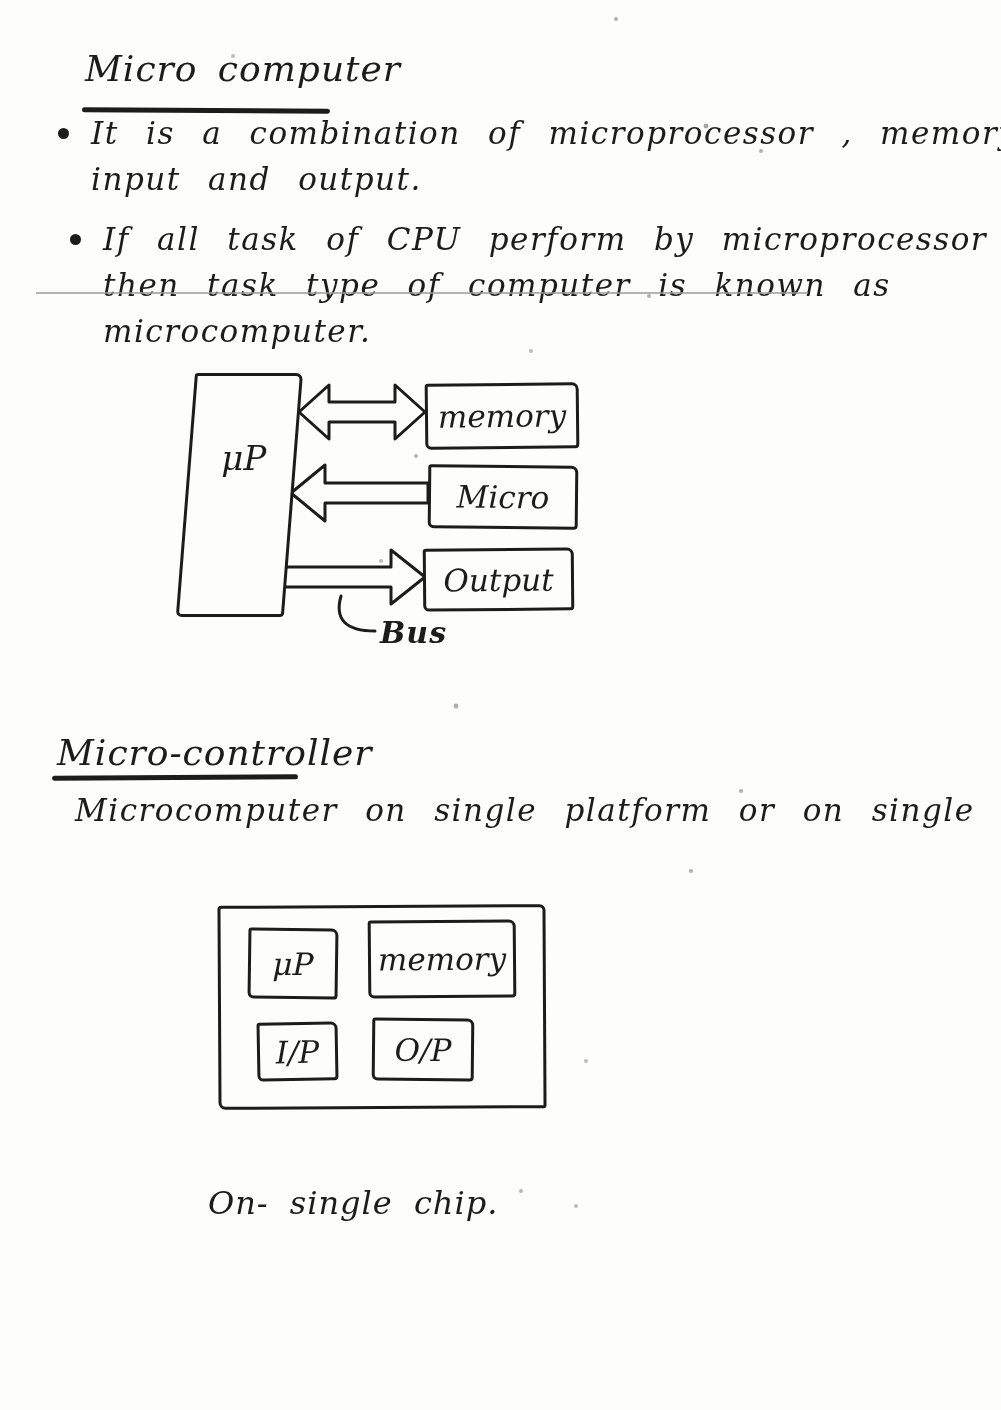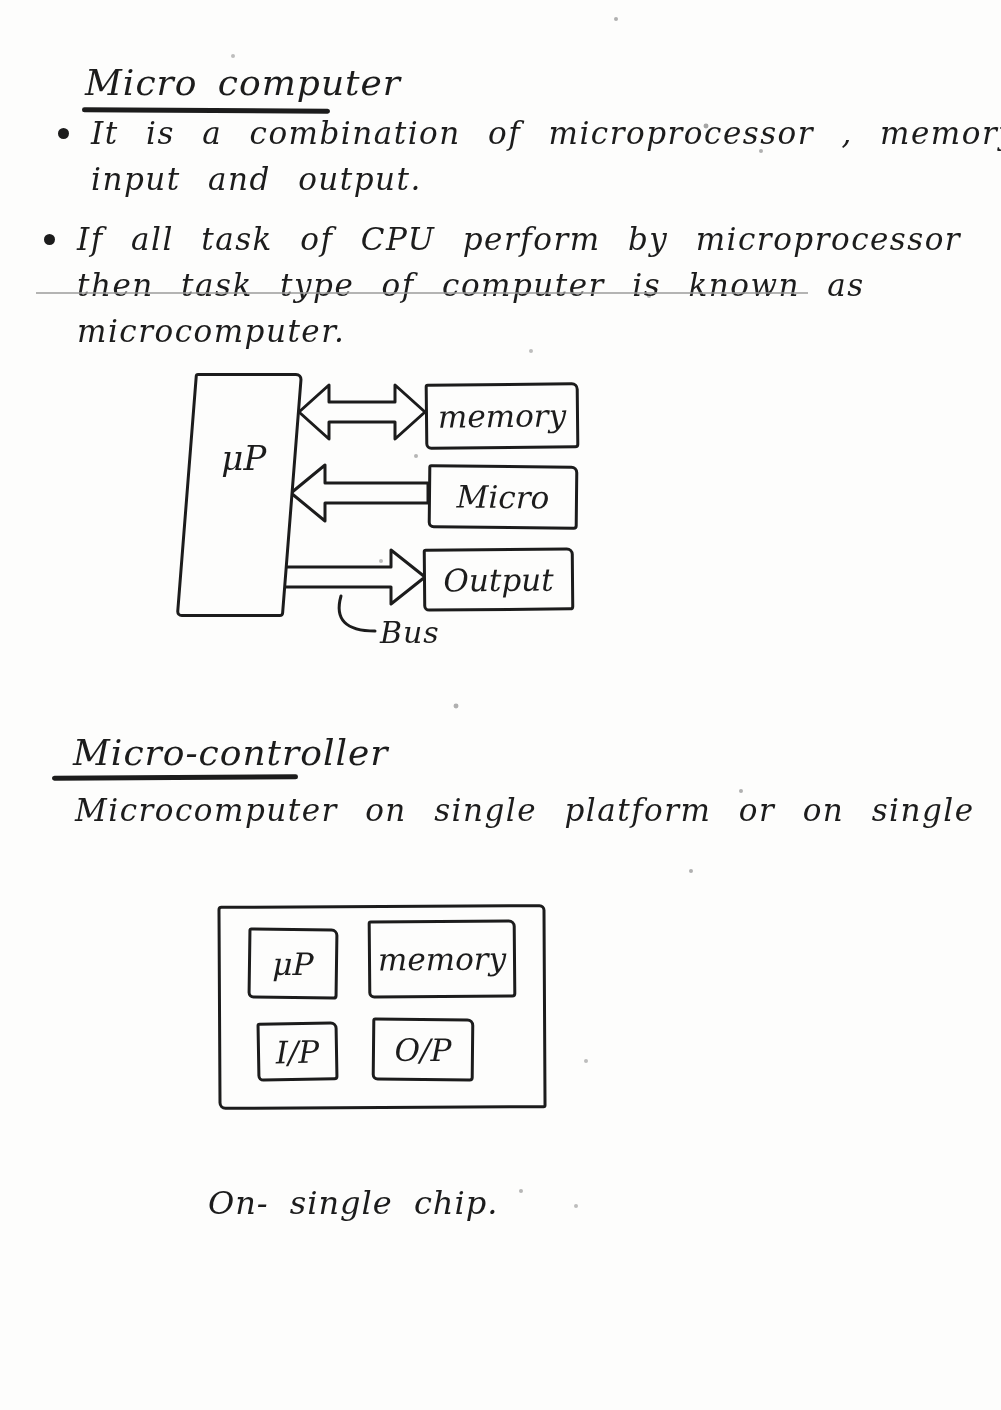--- a/index.html
+++ b/index.html
@@ -64,21 +64,21 @@
   .cpu{
     left:10px;top:8px;width:102px;height:238px;
     transform:skewX(-4.5deg);
     transform-origin:top left;
     justify-content:flex-start;align-items:flex-start;
   }
   .cpu span{margin-left:30px;margin-top:62px;font-size:34px;transform:skewX(4.5deg);}
   .mem1{left:240px;top:18px;width:148px;height:60px;transform:rotate(-0.6deg);}
   .inp1{left:243px;top:100px;width:144px;height:58px;transform:rotate(0.6deg);}
   .out1{left:238px;top:183px;width:145px;height:57px;transform:rotate(-0.5deg);}
-  .bus-label{position:absolute;left:195px;top:250px;font-size:30px;letter-spacing:1px;}
+  .bus-label{position:absolute;left:195px;top:250px;font-size:30px;letter-spacing:1px;font-weight:bold;}
   
   .diagram2{position:absolute;left:210px;top:895px;width:345px;height:235px;}
   .outer{
     position:absolute;left:8px;top:10px;width:322px;height:198px;
     border:3px solid var(--ink);background:var(--paper);
     border-radius:4px 6px 3px 7px;
     transform:rotate(-0.3deg);
   }
   .cpu2{left:38px;top:33px;width:84px;height:65px;transform:rotate(0.8deg);}
   .mem2{left:158px;top:25px;width:142px;height:72px;transform:rotate(-0.5deg);}
@@ -107,32 +107,32 @@
       575px 1205px 0 1px rgba(0,0,0,.25);
   }
 </style>
 </head>
 <body>
 
 <div id="page">
 
   <div class="speckles"></div>
 
-  <div class="heading hw" style="left:85px;top:62px;">Micro computer</div>
+  <div class="heading hw" style="left:85px;top:48px;">Micro computer</div>
   <div class="underline" style="left:82px;top:108px;width:248px;transform:rotate(0.3deg);"></div>
 
   <div class="bullet" style="left:58px;top:110px;">
     <span class="dot"></span>
     <div class="lines hw">
       <div>It is a combination of microprocessor , memory,</div>
       <div>input and output.</div>
     </div>
   </div>
 
-  <div class="bullet" style="left:44px;top:216px;">
+  <div class="bullet" style="left:70px;top:216px;">
     <span class="dot"></span>
     <div class="lines hw">
       <div>If all task of CPU perform by microprocessor</div>
       <div>then task type of computer is known as</div>
       <div>microcomputer.</div>
     </div>
   </div>
 
   <div class="scan-line"></div>
 
@@ -155,21 +155,21 @@
     </div>
     <div class="dbox inp1">
       <span>Micro</span>
     </div>
     <div class="dbox out1">
       <span>Output</span>
     </div>
     <div class="bus-label hw">Bus</div>
   </div>
 
-  <div class="heading hw" style="left:57px;top:732px;margin-left:16px;">Micro-controller</div>
+  <div class="heading hw" style="left:57px;top:732px;">Micro-controller</div>
   <div class="underline" style="left:52px;top:775px;width:246px;transform:rotate(-0.3deg);"></div>
 
   <div class="para hw" style="left:75px;top:786px;">
     <div>Microcomputer on single platform or on single</div>
   </div>
 
   <div class="diagram2">
     <div class="outer"></div>
     <div class="dbox cpu2">
       <span>μP</span>

